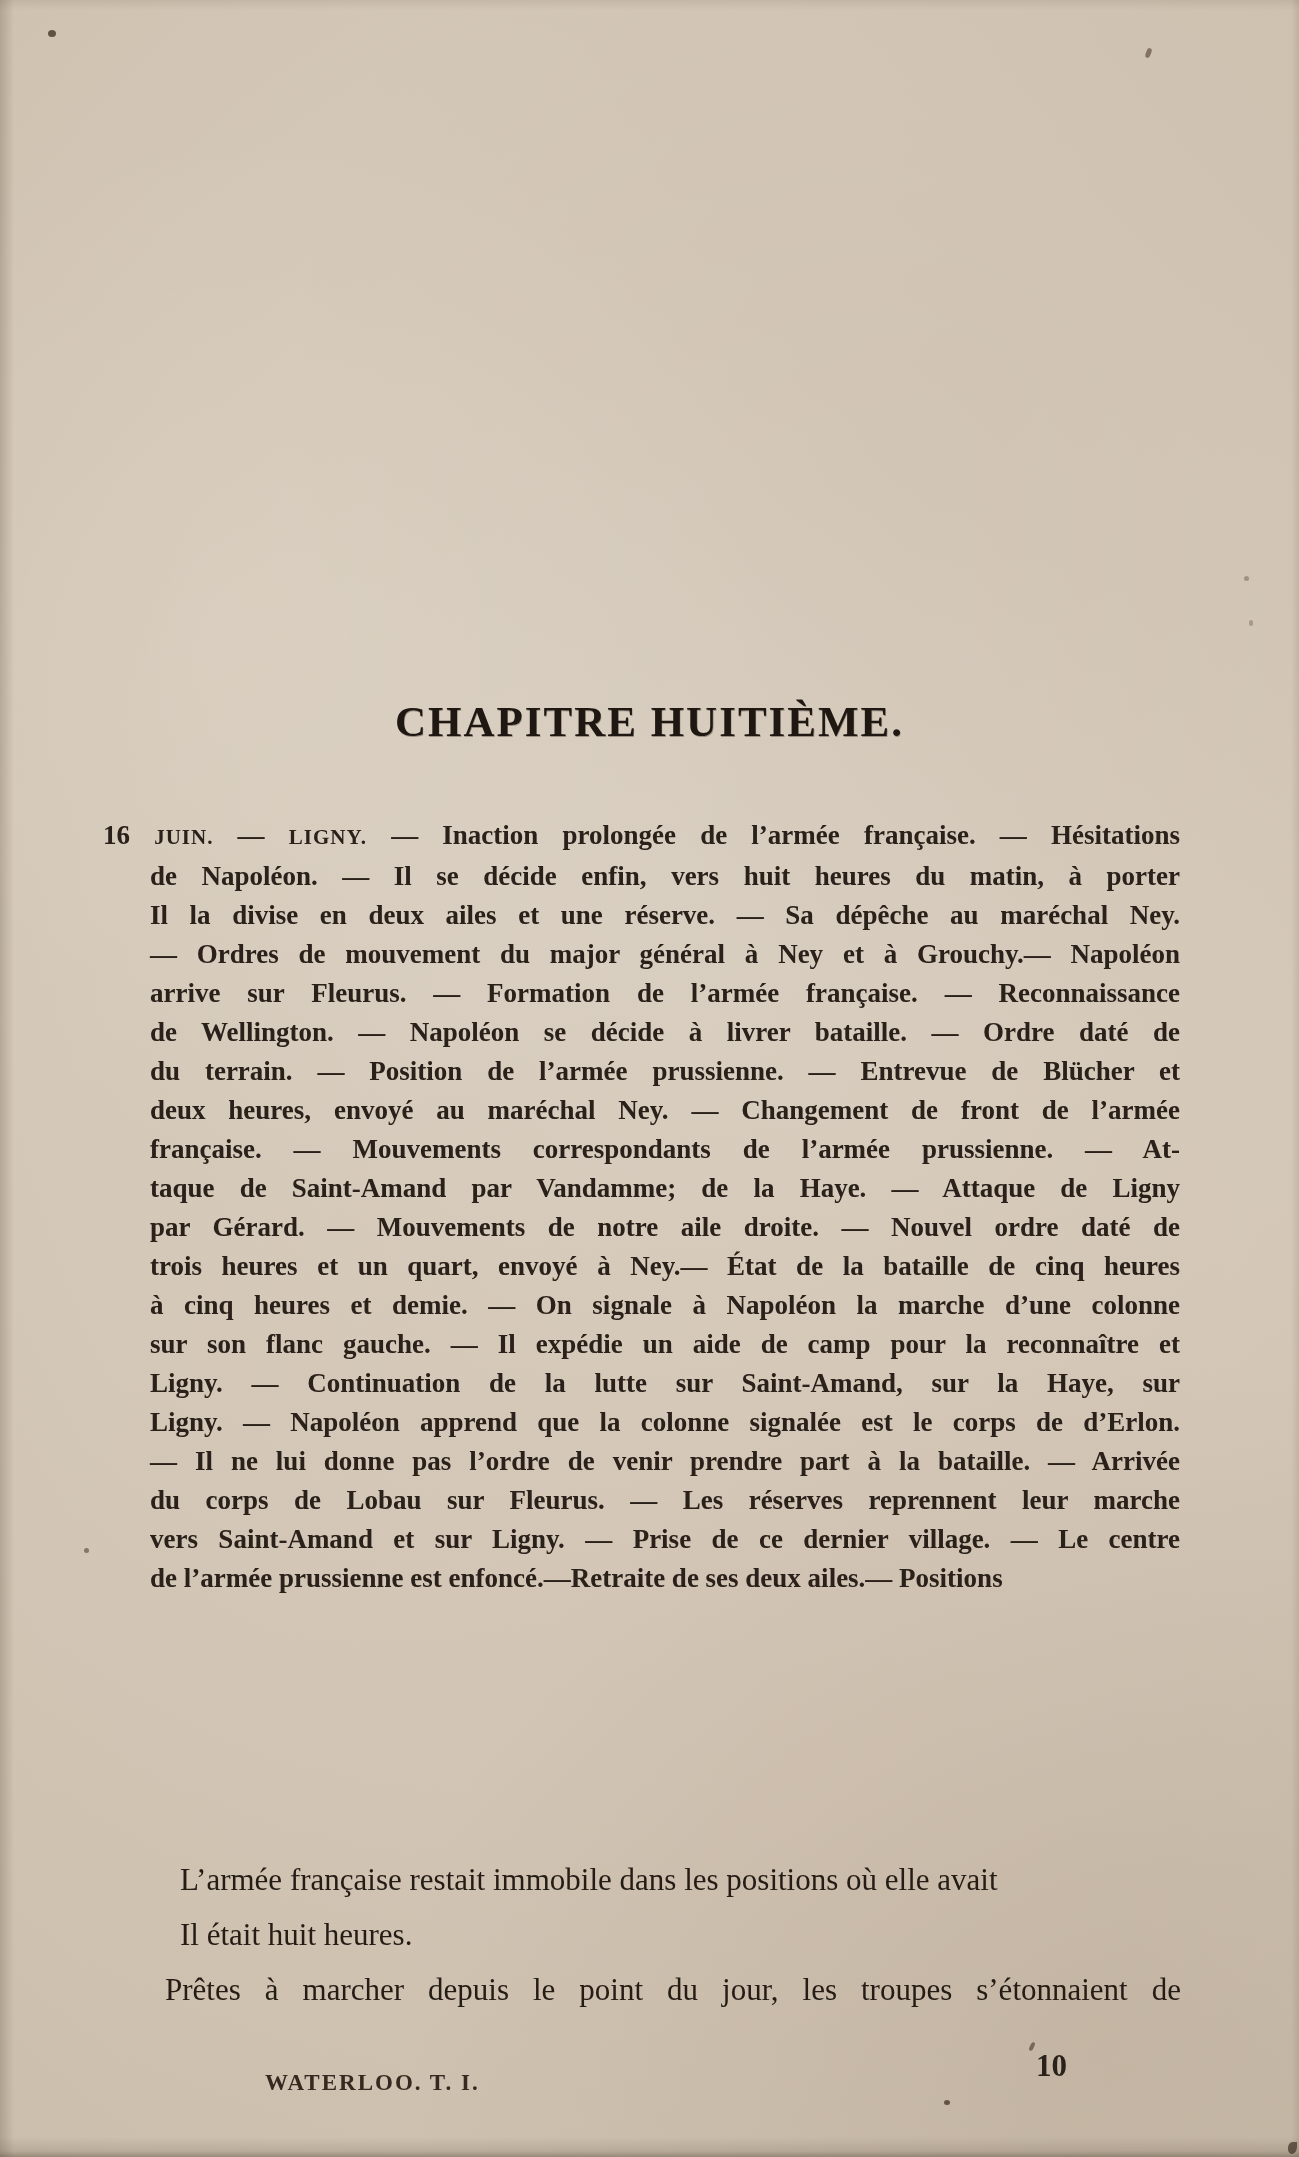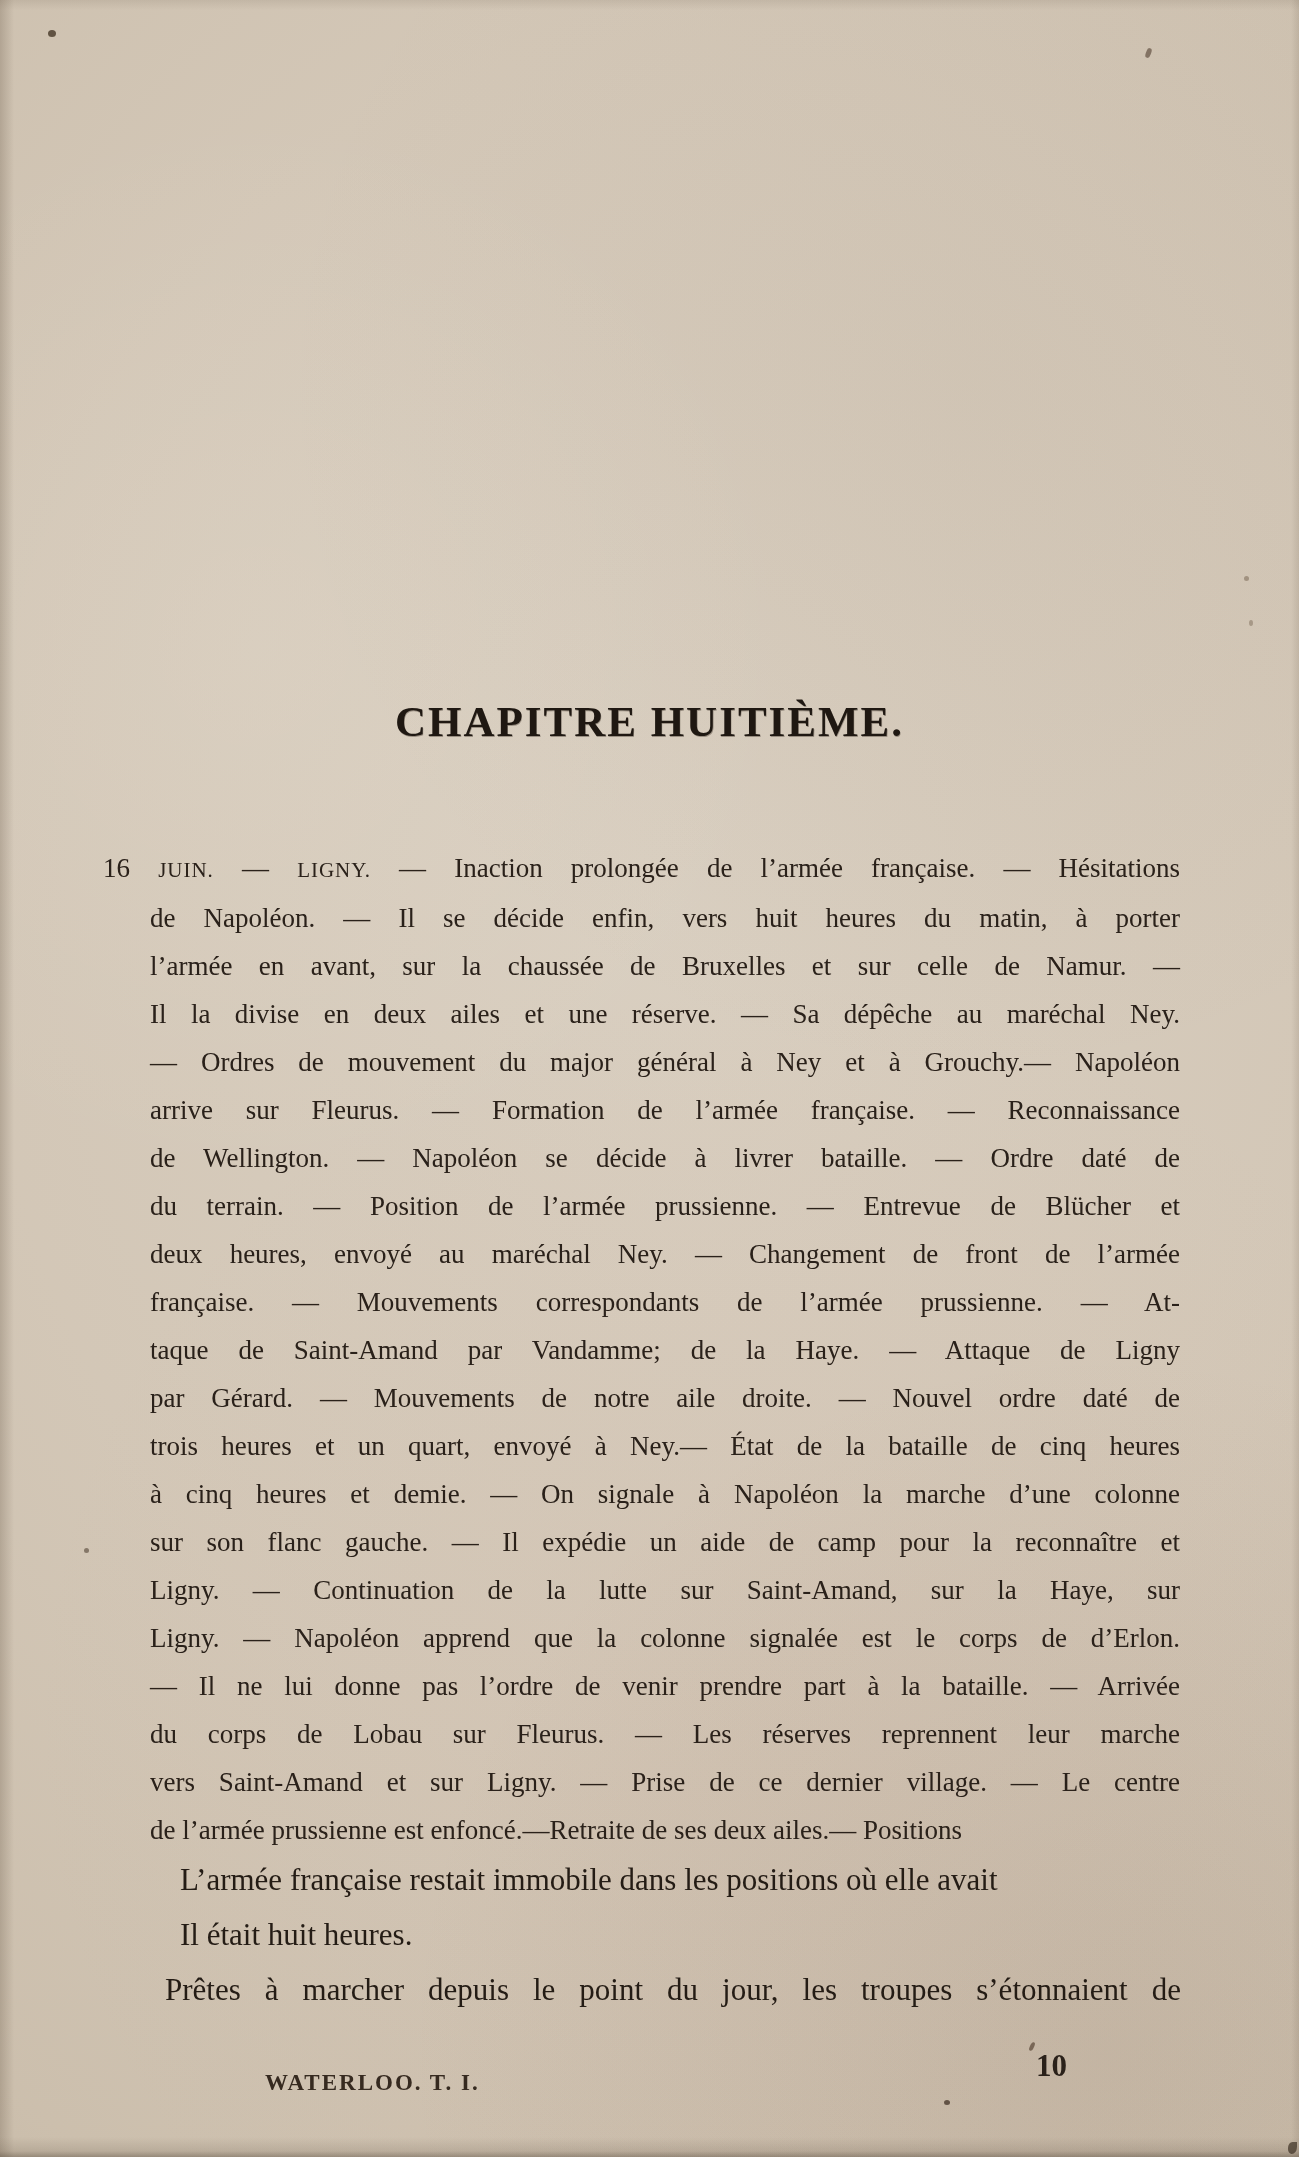--- a/index.html
+++ b/index.html
@@ -54,25 +54,25 @@
     font-size: 43px;
     font-weight: 700;
     letter-spacing: 2px;
     color: #1f1812;
     text-shadow: 0.6px 0.6px 0.4px rgba(40,30,20,0.35);
   }
 
   .summary {
     position: absolute;
     left: 103px;
-    top: 844px;
+    top: 816px;
     width: 1077px;
     font-size: 27px;
-    font-weight: 400;
-    line-height: 48px;
+    font-weight: 700;
+    line-height: 39px;
     color: #2a211a;
   }
   .summary .first-line {
     text-align: justify;
     text-align-last: justify;
   }
   .summary .caps { font-size: 21px; letter-spacing: 1px; }
   .summary .cont-lines { padding-left: 47px; }
   .summary .cont-lines div {
     text-align: justify;
@@ -127,21 +127,20 @@
   <div class="edge-bottom"></div>
 
   <h1 class="chapter-heading">CHAPITRE HUITIÈME.</h1>
 
   <div class="summary">
     <div class="first-line">
       <span>16 </span><span class="caps">JUIN.</span><span> — </span><span class="caps">LIGNY.</span><span> — Inaction prolongée de l’armée française. — Hésitations</span>
     </div>
     <div class="cont-lines">
         <div>de Napoléon. — Il se décide enfin, vers huit heures du matin, à porter</div>
-        <div>l’armée en avant, sur la chaussée de Bruxelles et sur celle de Namur. —</div>
         <div>Il la divise en deux ailes et une réserve. — Sa dépêche au maréchal Ney.</div>
         <div>— Ordres de mouvement du major général à Ney et à Grouchy.— Napoléon</div>
         <div>arrive sur Fleurus. — Formation de l’armée française. — Reconnaissance</div>
         <div>de Wellington. — Napoléon se décide à livrer bataille. — Ordre daté de</div>
         <div>du terrain. — Position de l’armée prussienne. — Entrevue de Blücher et</div>
         <div>deux heures, envoyé au maréchal Ney. — Changement de front de l’armée</div>
         <div>française. — Mouvements correspondants de l’armée prussienne. — At-</div>
         <div>taque de Saint-Amand par Vandamme; de la Haye. — Attaque de Ligny</div>
         <div>par Gérard. — Mouvements de notre aile droite. — Nouvel ordre daté de</div>
         <div>trois heures et un quart, envoyé à Ney.— État de la bataille de cinq heures</div>

